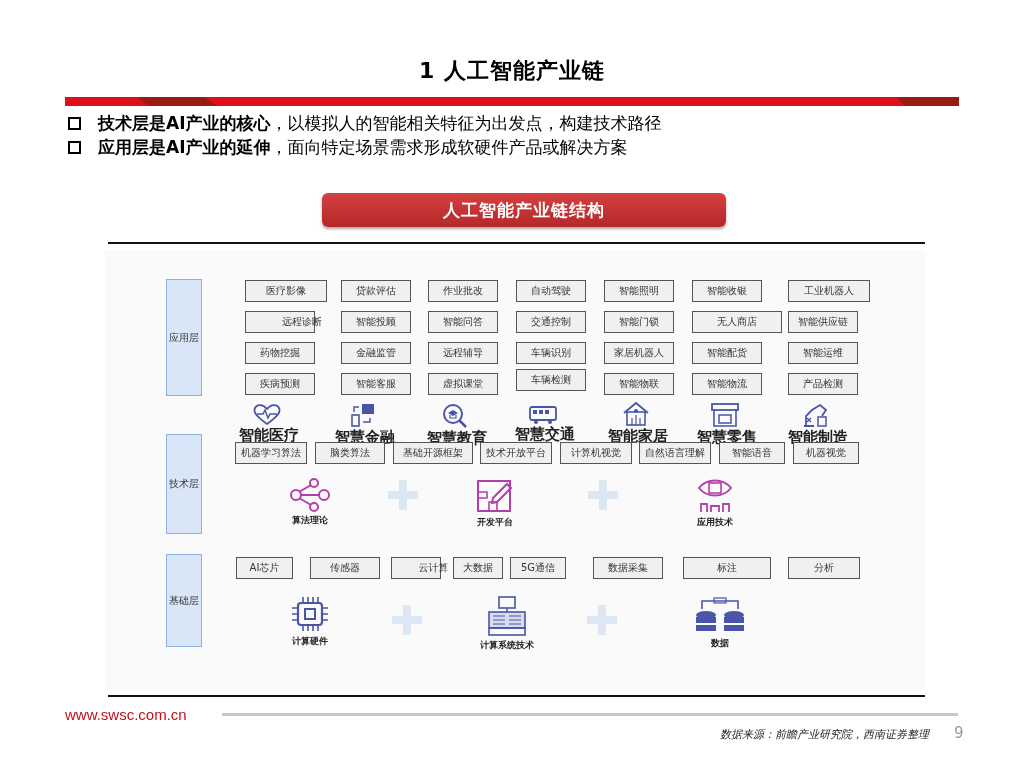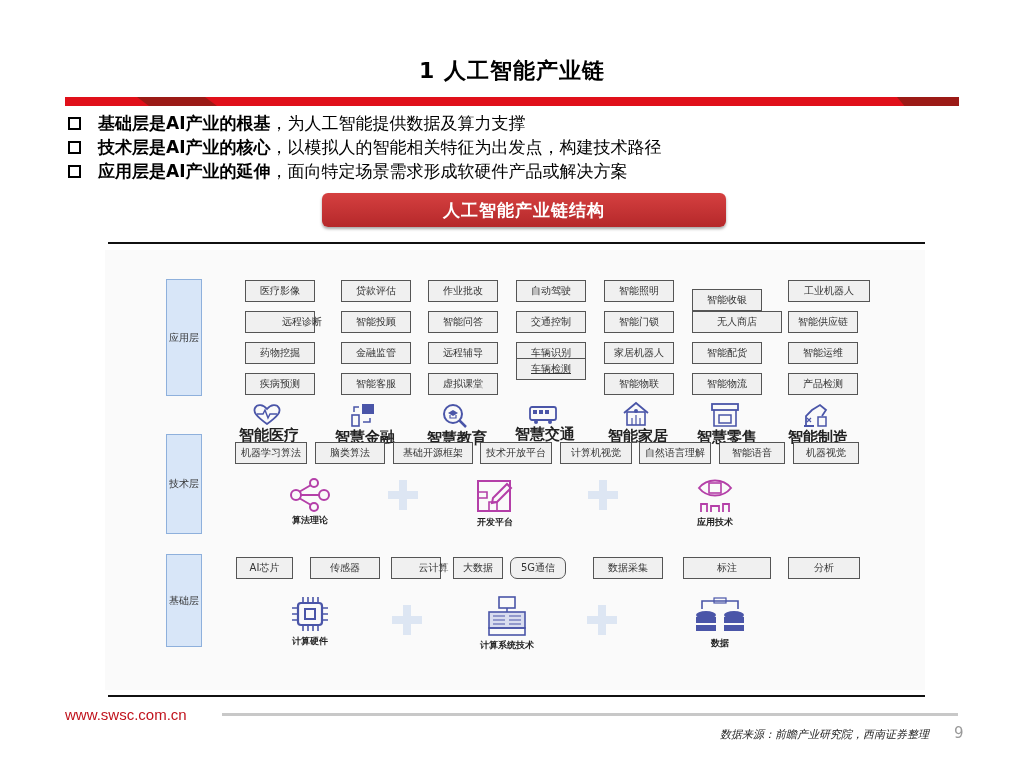--- a/index.html
+++ b/index.html
@@ -33,25 +33,20 @@
 
 <div class="title">1 人工智能产业链</div>
 <div class="redbar">
     <div class="dk1"></div>
     <div class="dk2"></div>
   </div>
 
 <div class="bullets">
   <div class="bullet">
       <span class="box"></span>
-      <b>基础层是AI产业的根基</b>
-      <span>，为人工智能提供数据及算力支撑</span>
-    </div>
-  <div class="bullet">
-      <span class="box"></span>
       <b>技术层是AI产业的核心</b>
       <span>，以模拟人的智能相关特征为出发点，构建技术路径</span>
     </div>
   <div class="bullet">
       <span class="box"></span>
       <b>应用层是AI产业的延伸</b>
       <span>，面向特定场景需求形成软硬件产品或解决方案</span>
     </div>
 </div>
 
@@ -60,26 +55,26 @@
 <div class="hline" style="top:242px;left:108px;width:817px;"></div>
 
 <div class="diagram">
 
   <div class="layer" style="left:61px;top:29px;width:36px;height:117px;">应用层</div>
   <div class="layer" style="left:61px;top:184px;width:36px;height:100px;">技术层</div>
   <div class="layer" style="left:61px;top:304px;width:36px;height:93px;">基础层</div>
 
   <div id="appgrid">
 
-    <div class="cell" style="left:140px;top:30px;width:70px;height:22px;">医疗影像</div>
+    <div class="cell" style="left:140px;top:30px;width:82px;height:22px;">医疗影像</div>
     <div class="cell" style="left:236px;top:30px;width:70px;height:22px;">贷款评估</div>
     <div class="cell" style="left:323px;top:30px;width:70px;height:22px;">作业批改</div>
     <div class="cell" style="left:411px;top:30px;width:70px;height:22px;">自动驾驶</div>
     <div class="cell" style="left:499px;top:30px;width:70px;height:22px;">智能照明</div>
-    <div class="cell" style="left:587px;top:39px;width:70px;height:22px;">智能收银</div>
+    <div class="cell" style="left:587px;top:30px;width:70px;height:22px;">智能收银</div>
     <div class="cell" style="left:683px;top:30px;width:82px;height:22px;">工业机器人</div>
 
     <div class="cell" style="left:140px;top:61px;width:70px;height:22px;padding-left:44px;">远程诊断</div>
     <div class="cell" style="left:236px;top:61px;width:70px;height:22px;">智能投顾</div>
     <div class="cell" style="left:323px;top:61px;width:70px;height:22px;">智能问答</div>
     <div class="cell" style="left:411px;top:61px;width:70px;height:22px;">交通控制</div>
     <div class="cell" style="left:499px;top:61px;width:70px;height:22px;">智能门锁</div>
     <div class="cell" style="left:587px;top:61px;width:90px;height:22px;">无人商店</div>
     <div class="cell" style="left:683px;top:61px;width:70px;height:22px;">智能供应链</div>
 
@@ -87,21 +82,21 @@
     <div class="cell" style="left:236px;top:92px;width:70px;height:22px;">金融监管</div>
     <div class="cell" style="left:323px;top:92px;width:70px;height:22px;">远程辅导</div>
     <div class="cell" style="left:411px;top:92px;width:70px;height:22px;">车辆识别</div>
     <div class="cell" style="left:499px;top:92px;width:70px;height:22px;">家居机器人</div>
     <div class="cell" style="left:587px;top:92px;width:70px;height:22px;">智能配货</div>
     <div class="cell" style="left:683px;top:92px;width:70px;height:22px;">智能运维</div>
 
     <div class="cell" style="left:140px;top:123px;width:70px;height:22px;">疾病预测</div>
     <div class="cell" style="left:236px;top:123px;width:70px;height:22px;">智能客服</div>
     <div class="cell" style="left:323px;top:123px;width:70px;height:22px;">虚拟课堂</div>
-    <div class="cell" style="left:411px;top:108px;width:70px;height:22px;text-decoration:underline;">车辆检测</div>
+    <div class="cell" style="left:411px;top:119px;width:70px;height:22px;">车辆检测</div>
     <div class="cell" style="left:499px;top:123px;width:70px;height:22px;">智能物联</div>
     <div class="cell" style="left:587px;top:123px;width:70px;height:22px;">智能物流</div>
     <div class="cell" style="left:683px;top:123px;width:70px;height:22px;">产品检测</div>
   </div>
 
   <div class="iconlabel" style="left:134px;top:154px;">
     <svg width="30" height="22" viewBox="0 0 30 22">
         <path d="M15 20 C4 12 1 8 3 4 C5 0 11 0 15 5 C19 0 25 0 27 4 C29 8 26 12 15 20Z" fill="none" stroke="#4a55a8" stroke-width="1.8"></path>
         <path d="M5 10 H11 L13 6 L16 14 L18 10 H25" fill="none" stroke="#4a55a8" stroke-width="1.5"></path>
       </svg>
@@ -197,21 +192,21 @@
         <rect x="14" y="7" width="12" height="10" fill="none" stroke="#b43fa8" stroke-width="1.6"></rect>
         <path d="M6 36 V28 H12 V36 M16 36 V30 H24 V36 M28 36 V28 H34 V36" fill="none" stroke="#b43fa8" stroke-width="1.8"></path>
       </svg>
     <div>应用技术</div>
   </div>
 
   <div class="cell" style="left:131px;top:307px;width:57px;height:22px;">AI芯片</div>
   <div class="cell" style="left:205px;top:307px;width:70px;height:22px;">传感器</div>
   <div class="cell" style="left:286px;top:307px;width:50px;height:22px;padding-left:35px;">云计算</div>
   <div class="cell" style="left:348px;top:307px;width:50px;height:22px;">大数据</div>
-  <div class="cell" style="left:405px;top:307px;width:56px;height:22px;border-radius:7px;">5G通信</div>
+  <div class="cell" style="left:405px;top:307px;width:56px;height:22px;">5G通信</div>
   <div class="cell" style="left:488px;top:307px;width:70px;height:22px;">数据采集</div>
   <div class="cell" style="left:578px;top:307px;width:88px;height:22px;">标注</div>
   <div class="cell" style="left:683px;top:307px;width:72px;height:22px;">分析</div>
 
   <div class="bigicon" style="left:173px;top:345px;width:64px;">
     <svg width="40" height="38" viewBox="0 0 40 38">
         <rect x="8" y="8" width="24" height="22" rx="3" fill="none" stroke="#4a55a8" stroke-width="2.2"></rect>
         <rect x="15" y="14" width="10" height="10" fill="none" stroke="#4a55a8" stroke-width="2"></rect>
         <path d="M13 8 V2 M18 8 V2 M23 8 V2 M28 8 V2 M13 30 V36 M18 30 V36 M23 30 V36 M28 30 V36 M8 13 H2 M8 19 H2 M8 25 H2 M32 13 H38 M32 19 H38 M32 25 H38" stroke="#4a55a8" stroke-width="1.6"></path>
       </svg>

